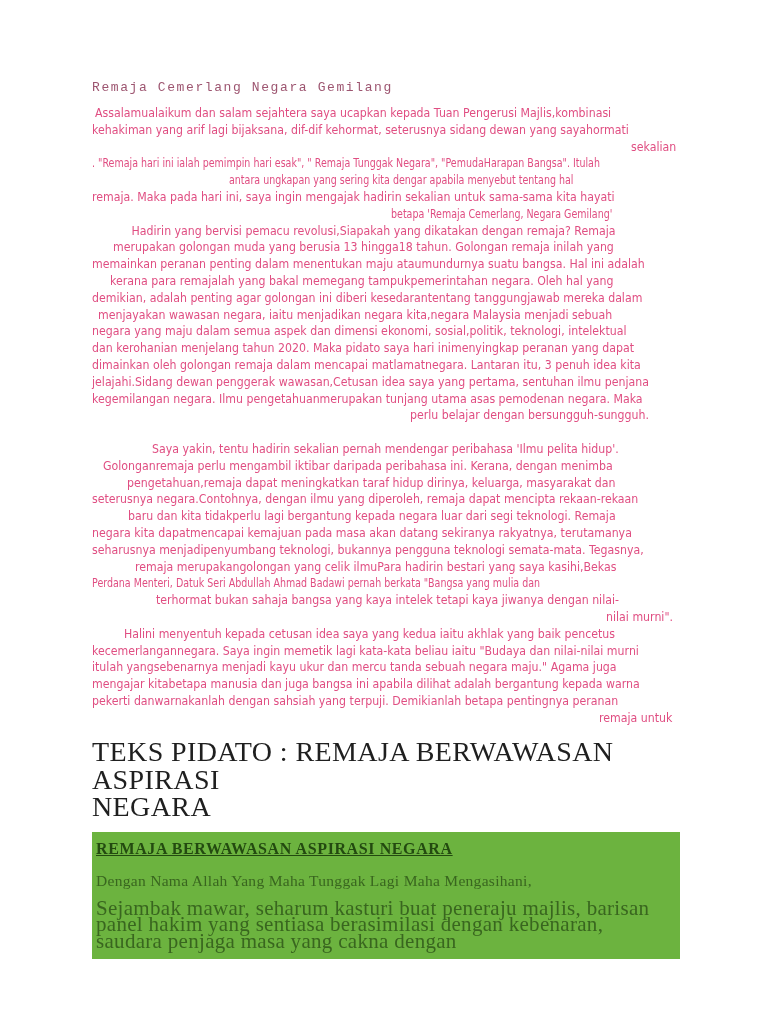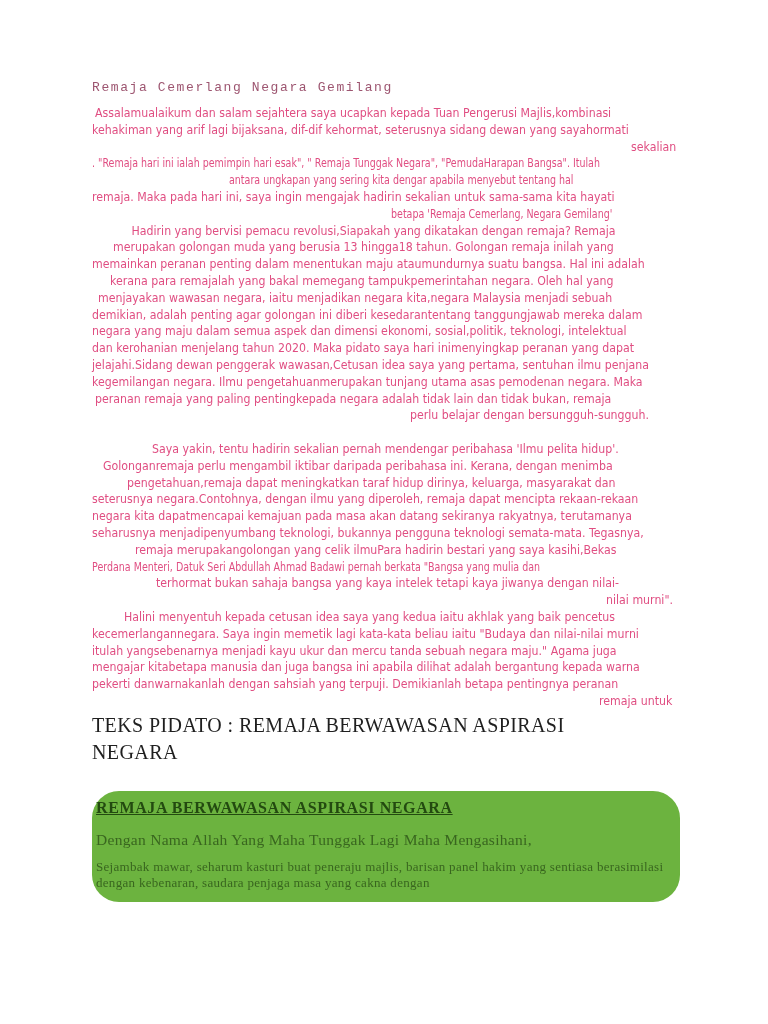--- a/index.html
+++ b/index.html
@@ -15,47 +15,46 @@
   .doc-title{
     font-size:13px;line-height:16px;letter-spacing:1.6px;
     color:var(--title,#9d5570);font-weight:500;font-family:Liberation Mono, monospace;
   }
   .speech{margin-top:9px;text-align:right;}
   .ln{height:16.8px;line-height:16.8px;font-size:12.5px;color:var(--body_pink,#e04e82);}
   .ln > span{display:inline-block;white-space:pre;transform:scaleX(0.88);transform-origin:0 50%;}
   .ln.condensed > span{transform:scaleX(0.76);}
   .ln.blank{height:16.8px;}
   .big-heading{
-    margin-top:2px;
+    margin-top:12px;
     font-family:"Liberation Serif",serif;
-    font-size:20px;line-height:27.5px;letter-spacing:0.4px;
+    font-size:28px;line-height:27.5px;letter-spacing:0.4px;
     color:var(--heading_black,#1f1f1f);
   }
   .green-block{
-    margin-top:24px;width:588px;box-sizing:border-box;
+    margin-top:11px;width:588px;box-sizing:border-box;
     background:var(--green_bg,#6cb33f);
     padding:8px 6px 10px 4px;
-    border-radius:27px;
   }
   .green-heading{
     font-family:"Liberation Serif",serif;font-weight:bold;
     font-size:16px;line-height:18px;letter-spacing:0.6px;
     text-decoration:underline;
     color:var(--green_heading,#234a10);
   }
   .green-para1{
     margin-top:14px;
     font-family:"Liberation Serif",serif;
     font-size:15.5px;line-height:18px;letter-spacing:0.3px;
     color:var(--green_text,#39661f);
   }
   .green-para2{
     margin-top:10px;
     font-family:"Liberation Serif",serif;
-    font-size:13px;line-height:16.5px;letter-spacing:0.3px;
+    font-size:21px;line-height:16.5px;letter-spacing:0.3px;
     color:var(--green_text,#39661f);
   }
 </style>
 </head>
 <body>
 
 <div class="page">
 
   <div class="doc-title">Remaja Cemerlang Negara Gemilang</div>
 
@@ -64,33 +63,34 @@
       <div class="ln"><span>kehakiman yang arif lagi bijaksana, dif-dif kehormat, seterusnya sidang dewan yang sayahormati</span></div>
       <div class="ln"><span>sekalian</span></div>
       <div class="ln condensed"><span>. "Remaja hari ini ialah pemimpin hari esak", " Remaja Tunggak Negara", "PemudaHarapan Bangsa". Itulah</span></div>
       <div class="ln condensed"><span>antara ungkapan yang sering kita dengar apabila menyebut tentang hal</span></div>
       <div class="ln"><span>remaja. Maka pada hari ini, saya ingin mengajak hadirin sekalian untuk sama-sama kita hayati</span></div>
       <div class="ln condensed"><span>betapa 'Remaja Cemerlang, Negara Gemilang'</span></div>
       <div class="ln"><span> Hadirin yang bervisi pemacu revolusi,Siapakah yang dikatakan dengan remaja? Remaja</span></div>
       <div class="ln"><span>merupakan golongan muda yang berusia 13 hingga18 tahun. Golongan remaja inilah yang</span></div>
       <div class="ln"><span>memainkan peranan penting dalam menentukan maju ataumundurnya suatu bangsa. Hal ini adalah</span></div>
       <div class="ln"><span>kerana para remajalah yang bakal memegang tampukpemerintahan negara. Oleh hal yang</span></div>
+      <div class="ln"><span>demikian, adalah penting agar golongan ini diberi kesedarantentang tanggungjawab mereka dalam</span></div>
       <div class="ln"><span>menjayakan wawasan negara, iaitu menjadikan negara kita,negara Malaysia menjadi sebuah</span></div>
-      <div class="ln"><span>demikian, adalah penting agar golongan ini diberi kesedarantentang tanggungjawab mereka dalam</span></div>
       <div class="ln"><span>negara yang maju dalam semua aspek dan dimensi ekonomi, sosial,politik, teknologi, intelektual</span></div>
       <div class="ln"><span>dan kerohanian menjelang tahun 2020. Maka pidato saya hari inimenyingkap peranan yang dapat</span></div>
+      <div class="ln"><span>dimainkan oleh golongan remaja dalam mencapai matlamatnegara. Lantaran itu, 3 penuh idea kita</span></div>
       <div class="ln"><span>jelajahi.Sidang dewan penggerak wawasan,Cetusan idea saya yang pertama, sentuhan ilmu penjana</span></div>
       <div class="ln"><span>kegemilangan negara. Ilmu pengetahuanmerupakan tunjang utama asas pemodenan negara. Maka</span></div>
-      <div class="ln"><span>peranan remaja yang paling pentingkepada negara adalah tidak lain dan tidak bukan, remaja</span></div>
       <div class="ln"><span>perlu belajar dengan bersungguh-sungguh.</span></div>
       <div class="ln blank"></div>
       <div class="ln"><span>Saya yakin, tentu hadirin sekalian pernah mendengar peribahasa 'Ilmu pelita hidup'.</span></div>
       <div class="ln"><span>Golonganremaja perlu mengambil iktibar daripada peribahasa ini. Kerana, dengan menimba</span></div>
       <div class="ln"><span>pengetahuan,remaja dapat meningkatkan taraf hidup dirinya, keluarga, masyarakat dan</span></div>
       <div class="ln"><span>seterusnya negara.Contohnya, dengan ilmu yang diperoleh, remaja dapat mencipta rekaan-rekaan</span></div>
+      <div class="ln"><span>baru dan kita tidakperlu lagi bergantung kepada negara luar dari segi teknologi. Remaja</span></div>
       <div class="ln"><span>negara kita dapatmencapai kemajuan pada masa akan datang sekiranya rakyatnya, terutamanya</span></div>
       <div class="ln"><span>seharusnya menjadipenyumbang teknologi, bukannya pengguna teknologi semata-mata. Tegasnya,</span></div>
       <div class="ln"><span>remaja merupakangolongan yang celik ilmuPara hadirin bestari yang saya kasihi,Bekas</span></div>
       <div class="ln condensed"><span>Perdana Menteri, Datuk Seri Abdullah Ahmad Badawi pernah berkata "Bangsa yang mulia dan</span></div>
       <div class="ln"><span>terhormat bukan sahaja bangsa yang kaya intelek tetapi kaya jiwanya dengan nilai-</span></div>
       <div class="ln"><span>nilai murni".</span></div>
       <div class="ln"><span>Halini menyentuh kepada cetusan idea saya yang kedua iaitu akhlak yang baik pencetus</span></div>
       <div class="ln"><span>kecemerlangannegara. Saya ingin memetik lagi kata-kata beliau iaitu "Budaya dan nilai-nilai murni</span></div>
       <div class="ln"><span>itulah yangsebenarnya menjadi kayu ukur dan mercu tanda sebuah negara maju." Agama juga</span></div>
       <div class="ln"><span>mengajar kitabetapa manusia dan juga bangsa ini apabila dilihat adalah bergantung kepada warna</span></div>

